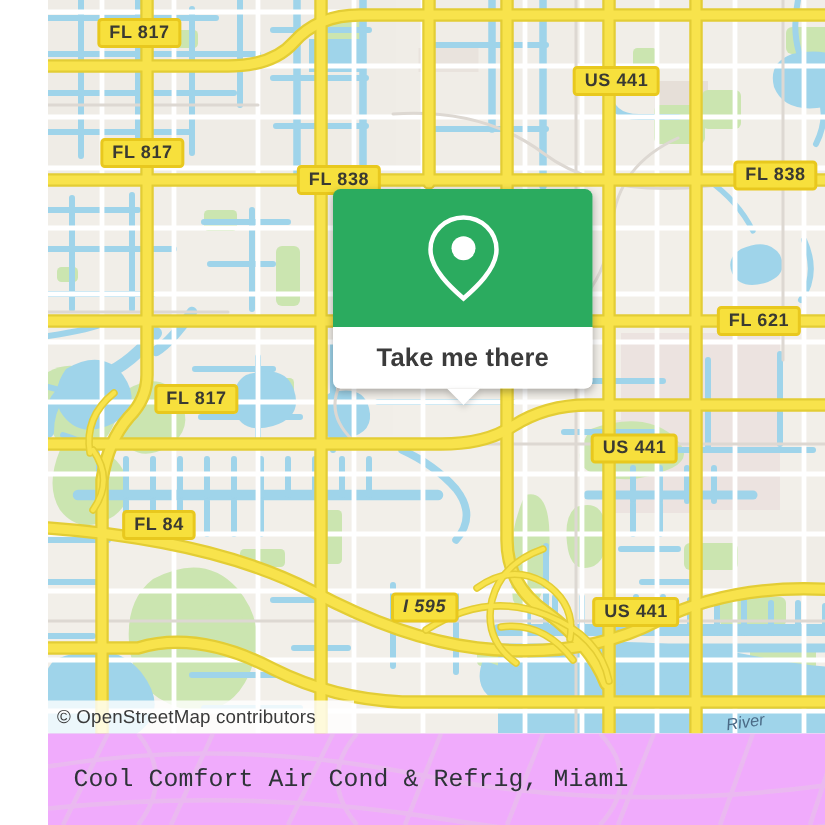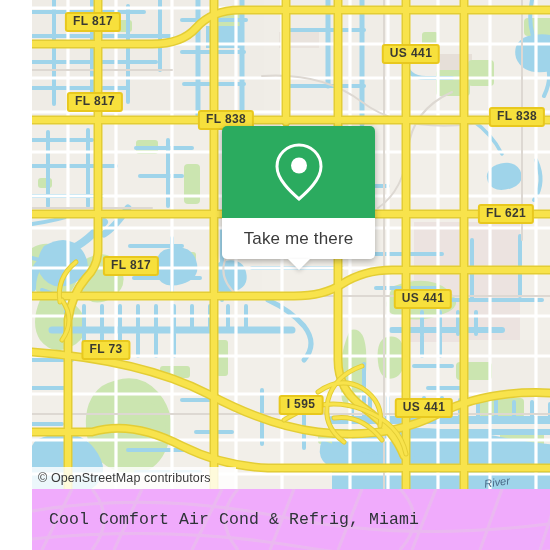--- a/index.html
+++ b/index.html
@@ -46,25 +46,26 @@
     color: #3a3a3a;
     letter-spacing: 0.1px;
     white-space: nowrap;
   }
 
   
   #callout {
     position: absolute;
     left: 190px;
     top: 126px;
-    width: 153px;
+    width: 173px;
     border-radius: 5px;
     box-shadow: 0 2px 6px rgba(0,0,0,0.30);
     overflow: visible;
     z-index: 40;
+    font-weight: bold;
   }
   #callout-head {
     height: 92px;
     background: #2bab5f;
     border-radius: 5px 5px 0 0;
     display: flex;
     align-items: center;
     justify-content: center;
   }
   #callout-foot {
@@ -364,22 +365,22 @@
 
     <div id="shield-layer">
         <div class="shield" style="left: 61px; top: 22px;">FL 817</div>
         <div class="shield" style="left: 63px; top: 102px;">FL 817</div>
         <div class="shield" style="left: 194px; top: 120px;">FL 838</div>
         <div class="shield" style="left: 379px; top: 54px;">US 441</div>
         <div class="shield" style="left: 485px; top: 117px;">FL 838</div>
         <div class="shield" style="left: 474px; top: 214px;">FL 621</div>
         <div class="shield" style="left: 99px; top: 266px;">FL 817</div>
         <div class="shield" style="left: 391px; top: 299px;">US 441</div>
-        <div class="shield" style="left: 74px; top: 350px;">FL 73</div>
-        <div class="shield" style="left: 269px; top: 405px;">I 595</div>
+        <div class="shield" style="left: 74px; top: 350px;">FL 84</div>
+        <div class="shield" style="left: 251px; top: 405px; font-style: italic;">I 595</div>
         <div class="shield" style="left: 392px; top: 408px;">US 441</div>
       </div>
 
     <div id="water-label-layer">
         <div class="water-label" style="left: 465px; top: 482px;">River</div>
       </div>
 
     <div id="callout">
       <div id="callout-head">
         <svg width="56" height="62" viewBox="0 0 56 62">

